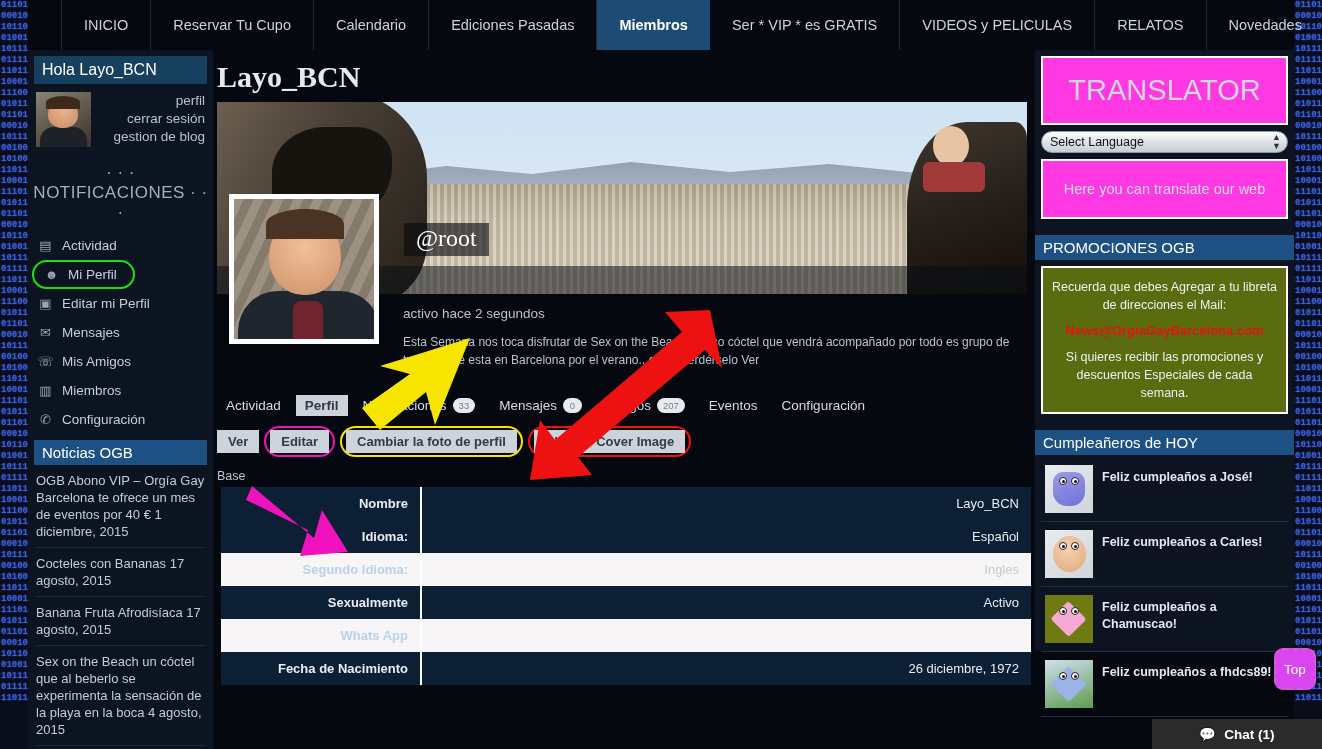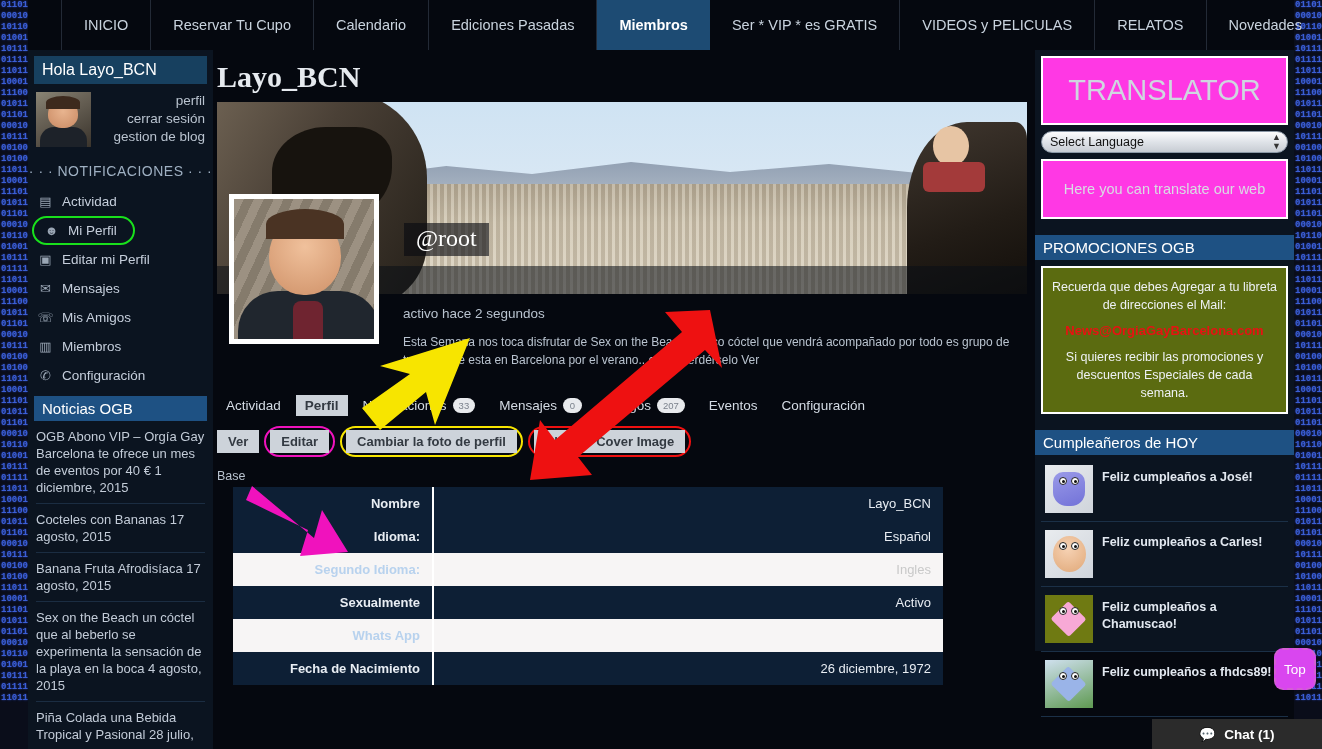--- a/index.html
+++ b/index.html
@@ -74,21 +74,21 @@
     position:absolute; left:10px; top:4px; width:34px; height:13px;
     border-radius:50% 50% 0 0; background:#3d2a1d;
   }
   .uavatar .body{
     position:absolute; left:4px; bottom:0; width:47px; height:20px;
     border-radius:14px 14px 0 0; background:#1d2229;
   }
   .ulinks{ flex:1; text-align:right; font-size:13.5px; line-height:18px; color:#b9c3cf; }
   .ulinks div{ cursor:pointer; }
   .notif-head{
-    text-align:center; font-size:14px; color:#9fb0c2; letter-spacing:0.5px;
+    text-align:center; font-size:17px; color:#9fb0c2; letter-spacing:0.5px;
     padding:12px 0 8px 0;
   }
   .lnav{ list-style:none; }
   .lnav li{
     display:flex; align-items:center; gap:9px;
     padding:7px 10px; font-size:13.5px; color:#c5cedb; position:relative;
   }
   .lnav li .ic{
     width:15px; height:15px; flex:0 0 15px; color:#9aa6b4;
     display:flex; align-items:center; justify-content:center; font-size:13px;
@@ -206,21 +206,21 @@
   .sbtn{
     background:#cdd3da; color:#333a42; font-size:13px; font-weight:bold;
     padding:4px 11px;
   }
   .ring{ border-radius:22px; padding:2px 4px; display:inline-flex; }
   .ring.magenta{ border:2px solid #f012bd; }
   .ring.yellow{ border:2px solid #f7e500; }
   .ring.red{ border:2px solid #ef1010; }
 
   .base-label{ font-size:12.5px; color:#b9c3cf; margin:12px 0 4px 4px; }
-  .ptable{ width:710px; margin-left:20px; border-collapse:collapse;border-radius:21px; }
+  .ptable{ width:810px; margin-left:8px; border-collapse:collapse;border-radius:21px; }
   .ptable tr.dark td{ background:#0d1f35; color:#e8edf3; }
   .ptable tr.light td{ background:#f7f5f5; }
   .ptable td.k{
     width:200px; text-align:right; padding:9px 12px; font-size:13px;
     font-weight:bold; border-right:2px solid #fff;
   }
   .ptable tr.light td.k{ color:#b8d2ee; }
   .ptable td.v{ text-align:right; padding:9px 12px; font-size:13px; }
   .ptable tr.light td.v{ color:#c9c9c9; }
 

